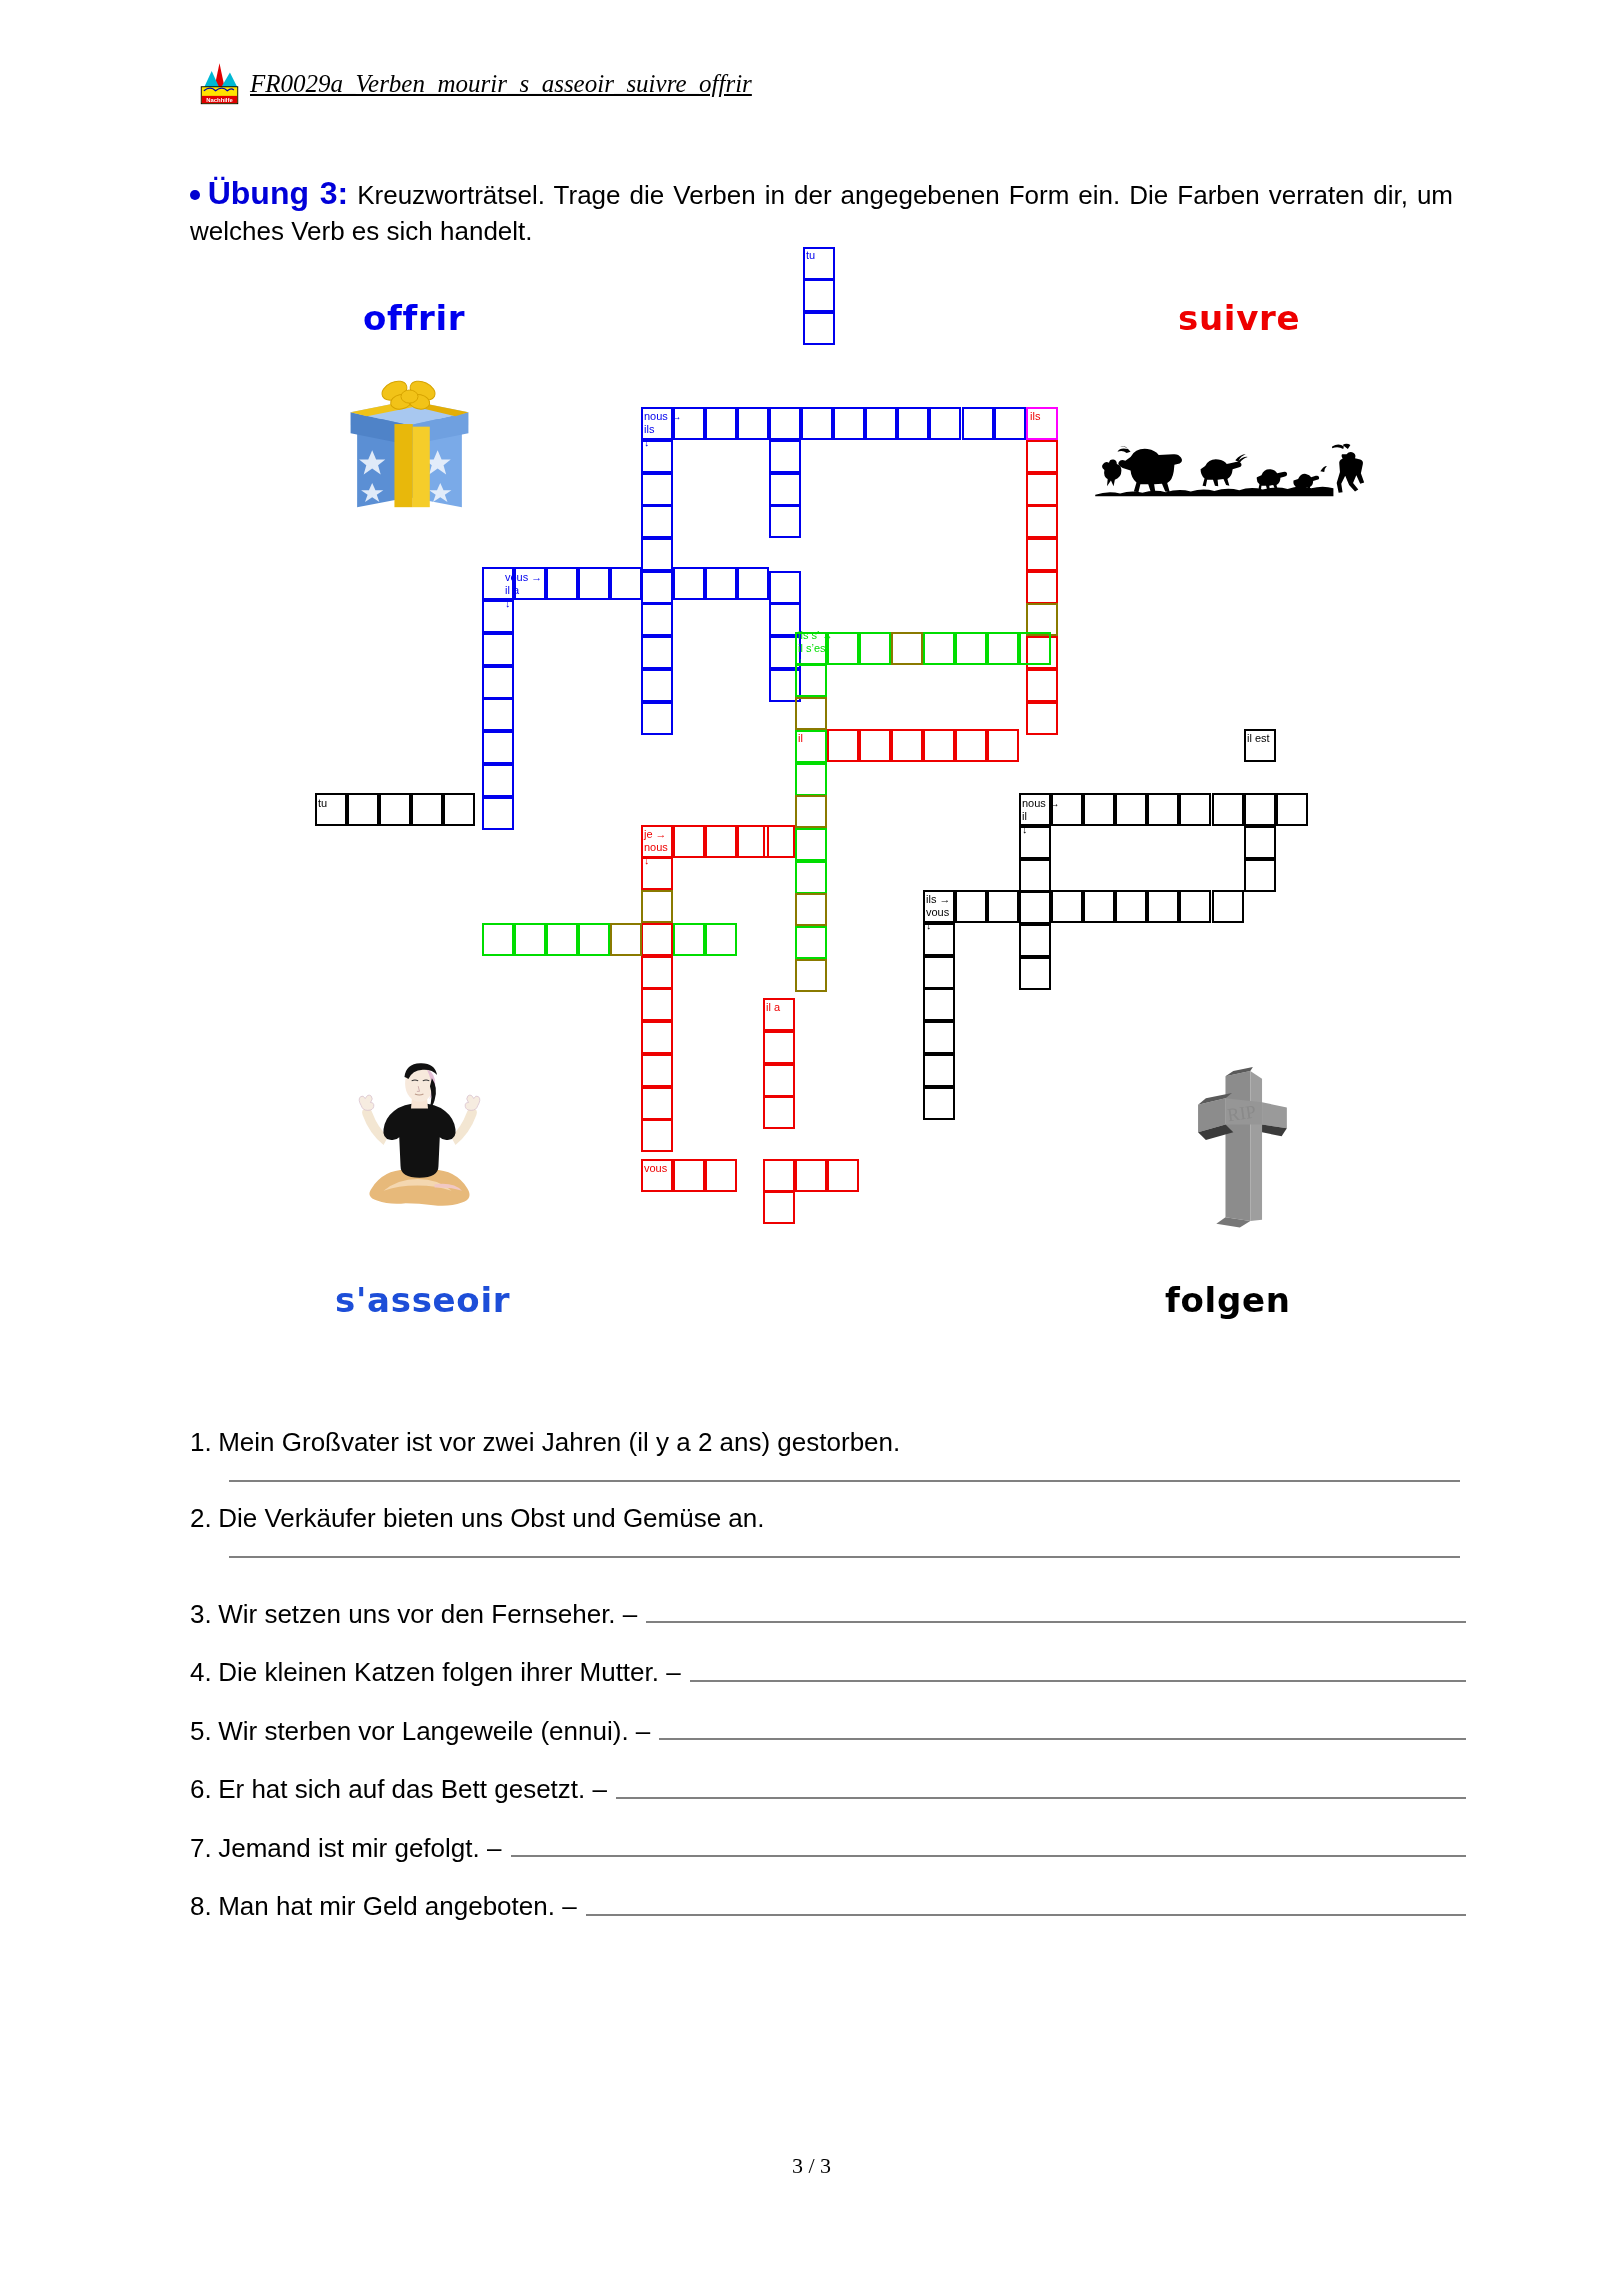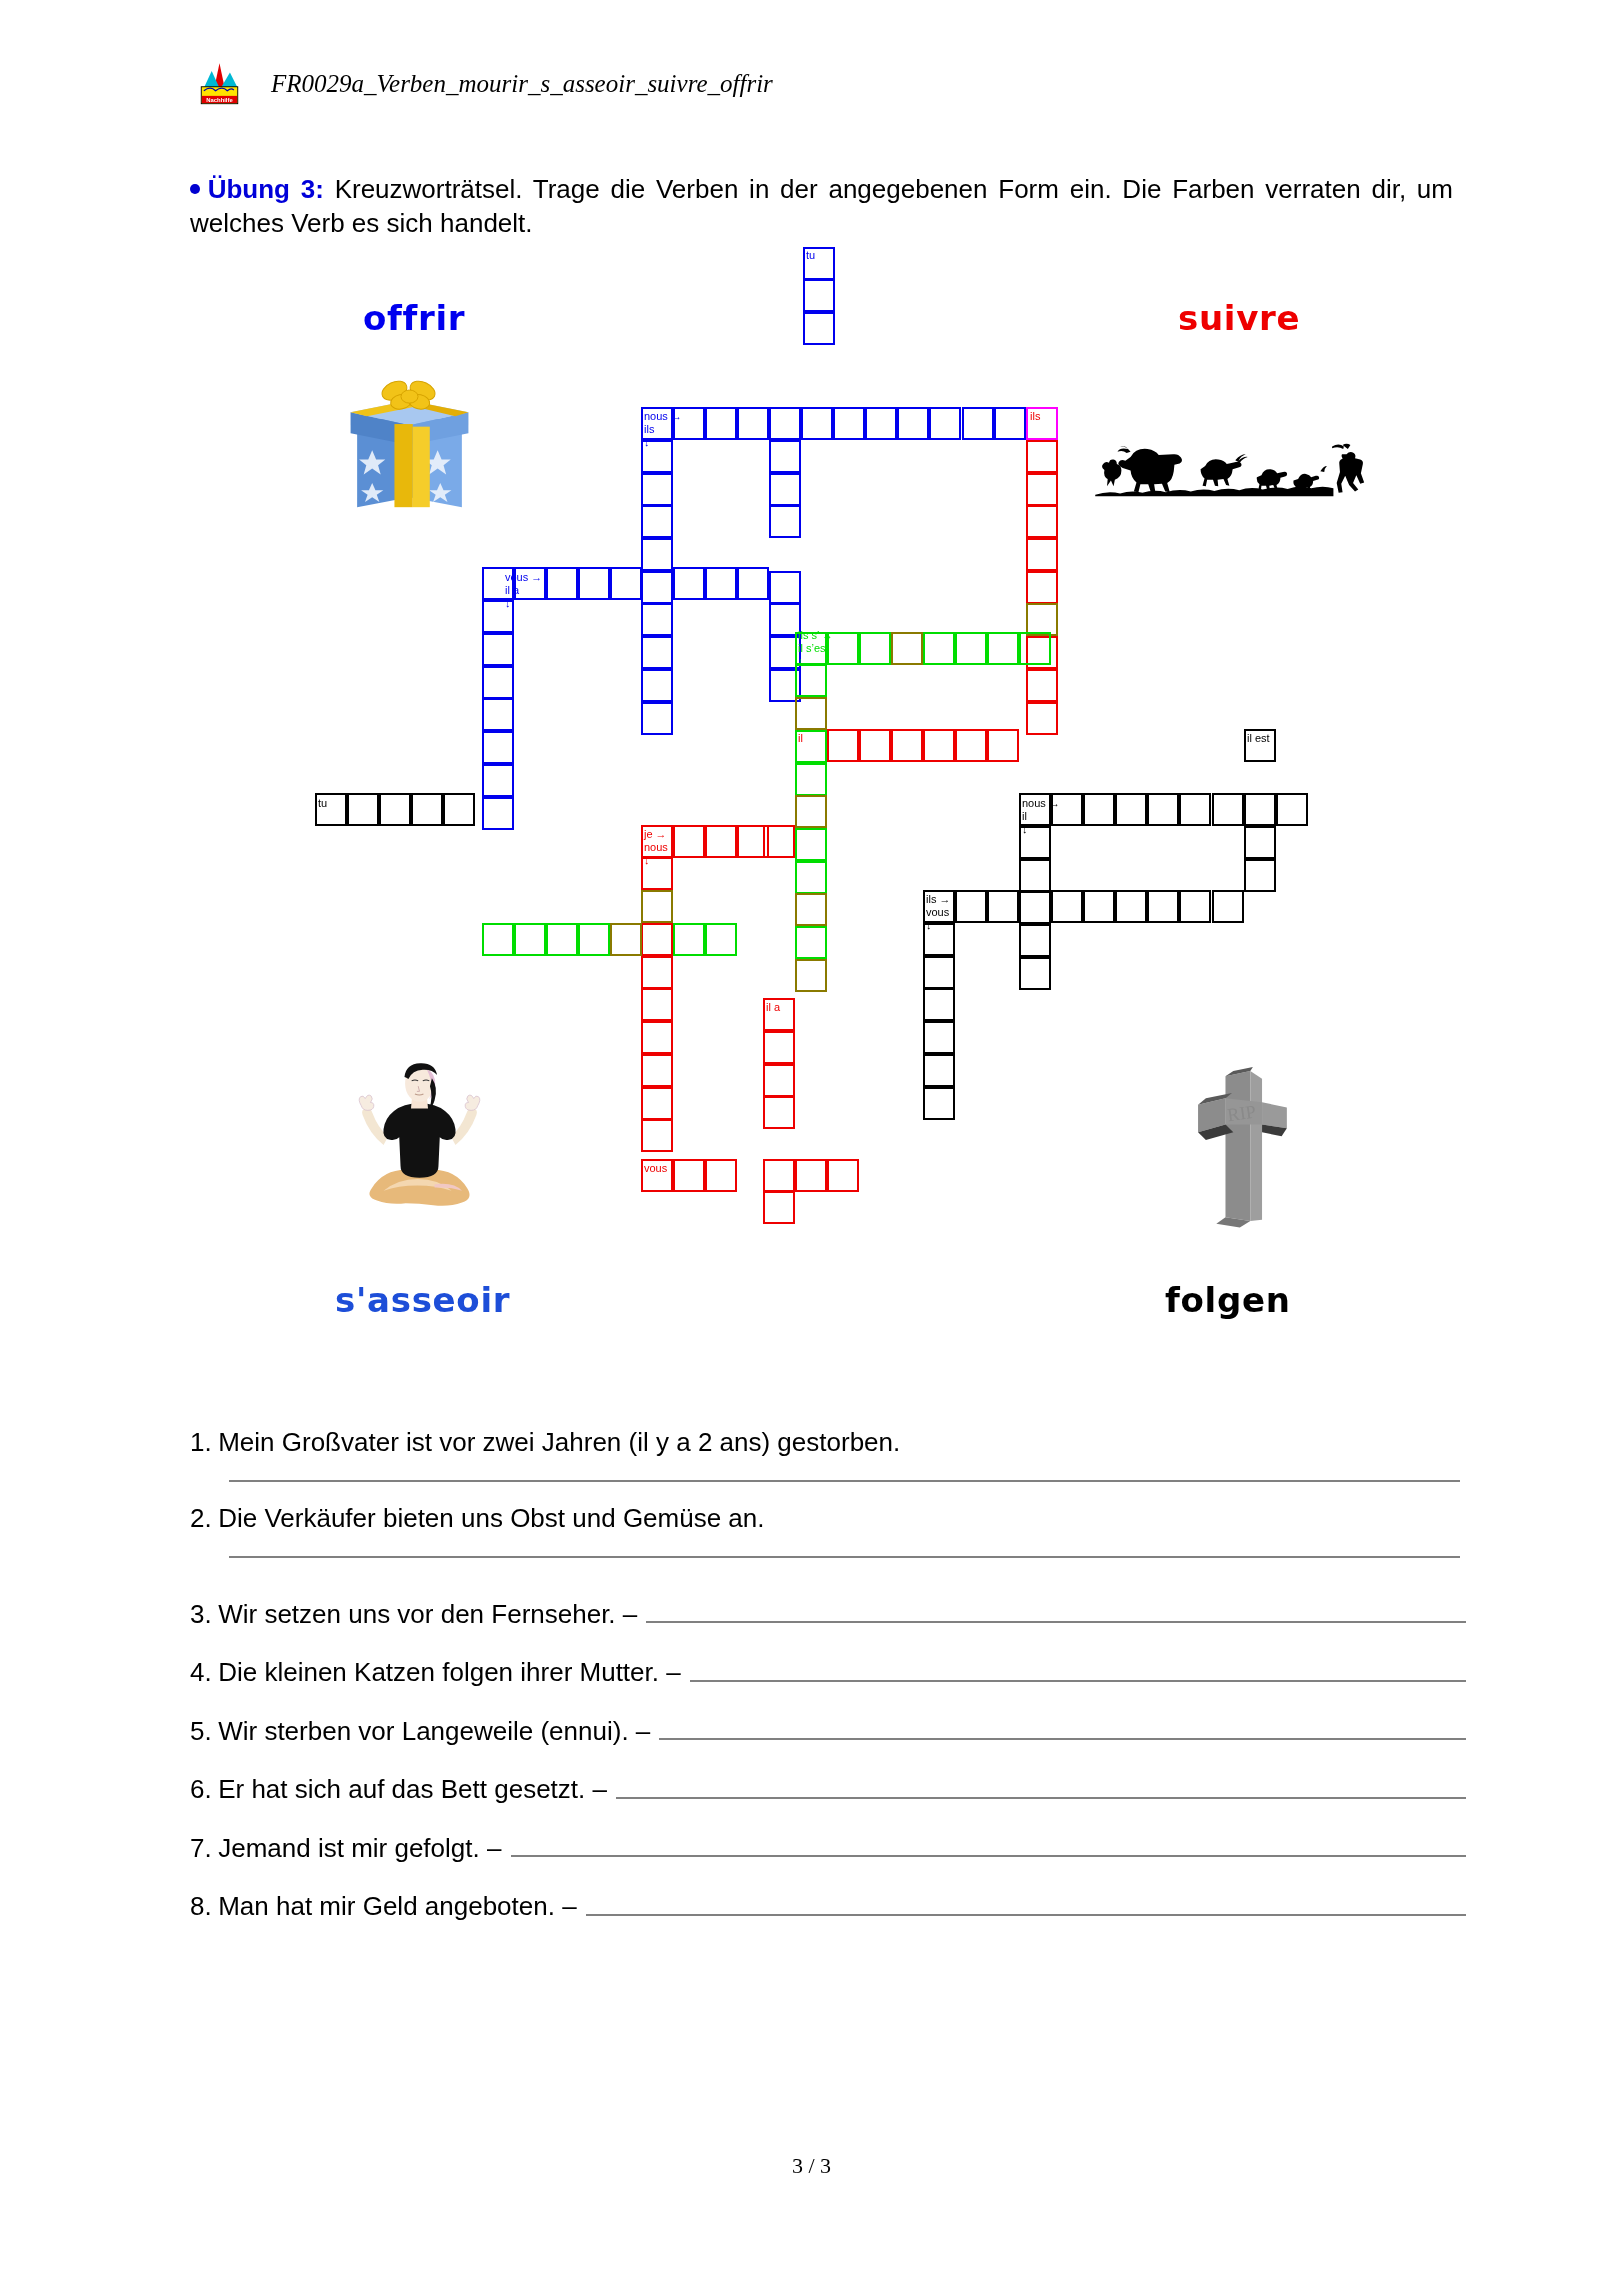--- a/index.html
+++ b/index.html
@@ -1,26 +1,26 @@
 <!DOCTYPE html>
 <html style="font-size:10.5px"><head>
 <meta charset="utf-8">
 <style>
   html,body{margin:0;padding:0;background:#fff;}
   body{width:1623px;height:2295px;font-family:"Liberation Sans",sans-serif;position:relative;overflow:hidden;}
 
   
-  #header{position:absolute;left:196px;top:62px;display:flex;align-items:center;gap:28px;}
+  #header{position:absolute;left:196px;top:62px;display:flex;align-items:center;gap:7px;text-decoration:underline;}
   #logo{width:47px;height:43px;position:relative;}
   #doc-title{font-family:"Liberation Serif",serif;font-style:italic;font-size:25px;color:#000;white-space:nowrap;}
 
   
   #ex3-block{position:absolute;left:190px;top:147px;width:1263px;}
   .bullet{display:inline-block;width:9.8px;height:9.8px;border-radius:50%;background:#0000d0;vertical-align:middle;margin-right:7.9px;margin-bottom:4.6px;}
-  .ex-label{color:#0000d9;font-weight:bold;font-size:26px;}
+  .ex-label{color:#0000d9;font-weight:bold;font-size:32px;}
   .ex-text{font-size:26px;color:#000;}
   #ex3-para{font-size:26px;line-height:1.30;text-align:justify;}
 
   
   #cw{position:absolute;left:0;top:0;width:1623px;height:1309px;}
   .cell{position:absolute;width:32px;height:33px;box-sizing:border-box;background:transparent;}
   .clue{position:absolute;font-size:11px;line-height:1.18;white-space:pre;pointer-events:none;}
 
   
   .verb-cap{position:absolute;font-size:34px;font-weight:bold;font-family:"DejaVu Sans",sans-serif;letter-spacing:0.7px;}

